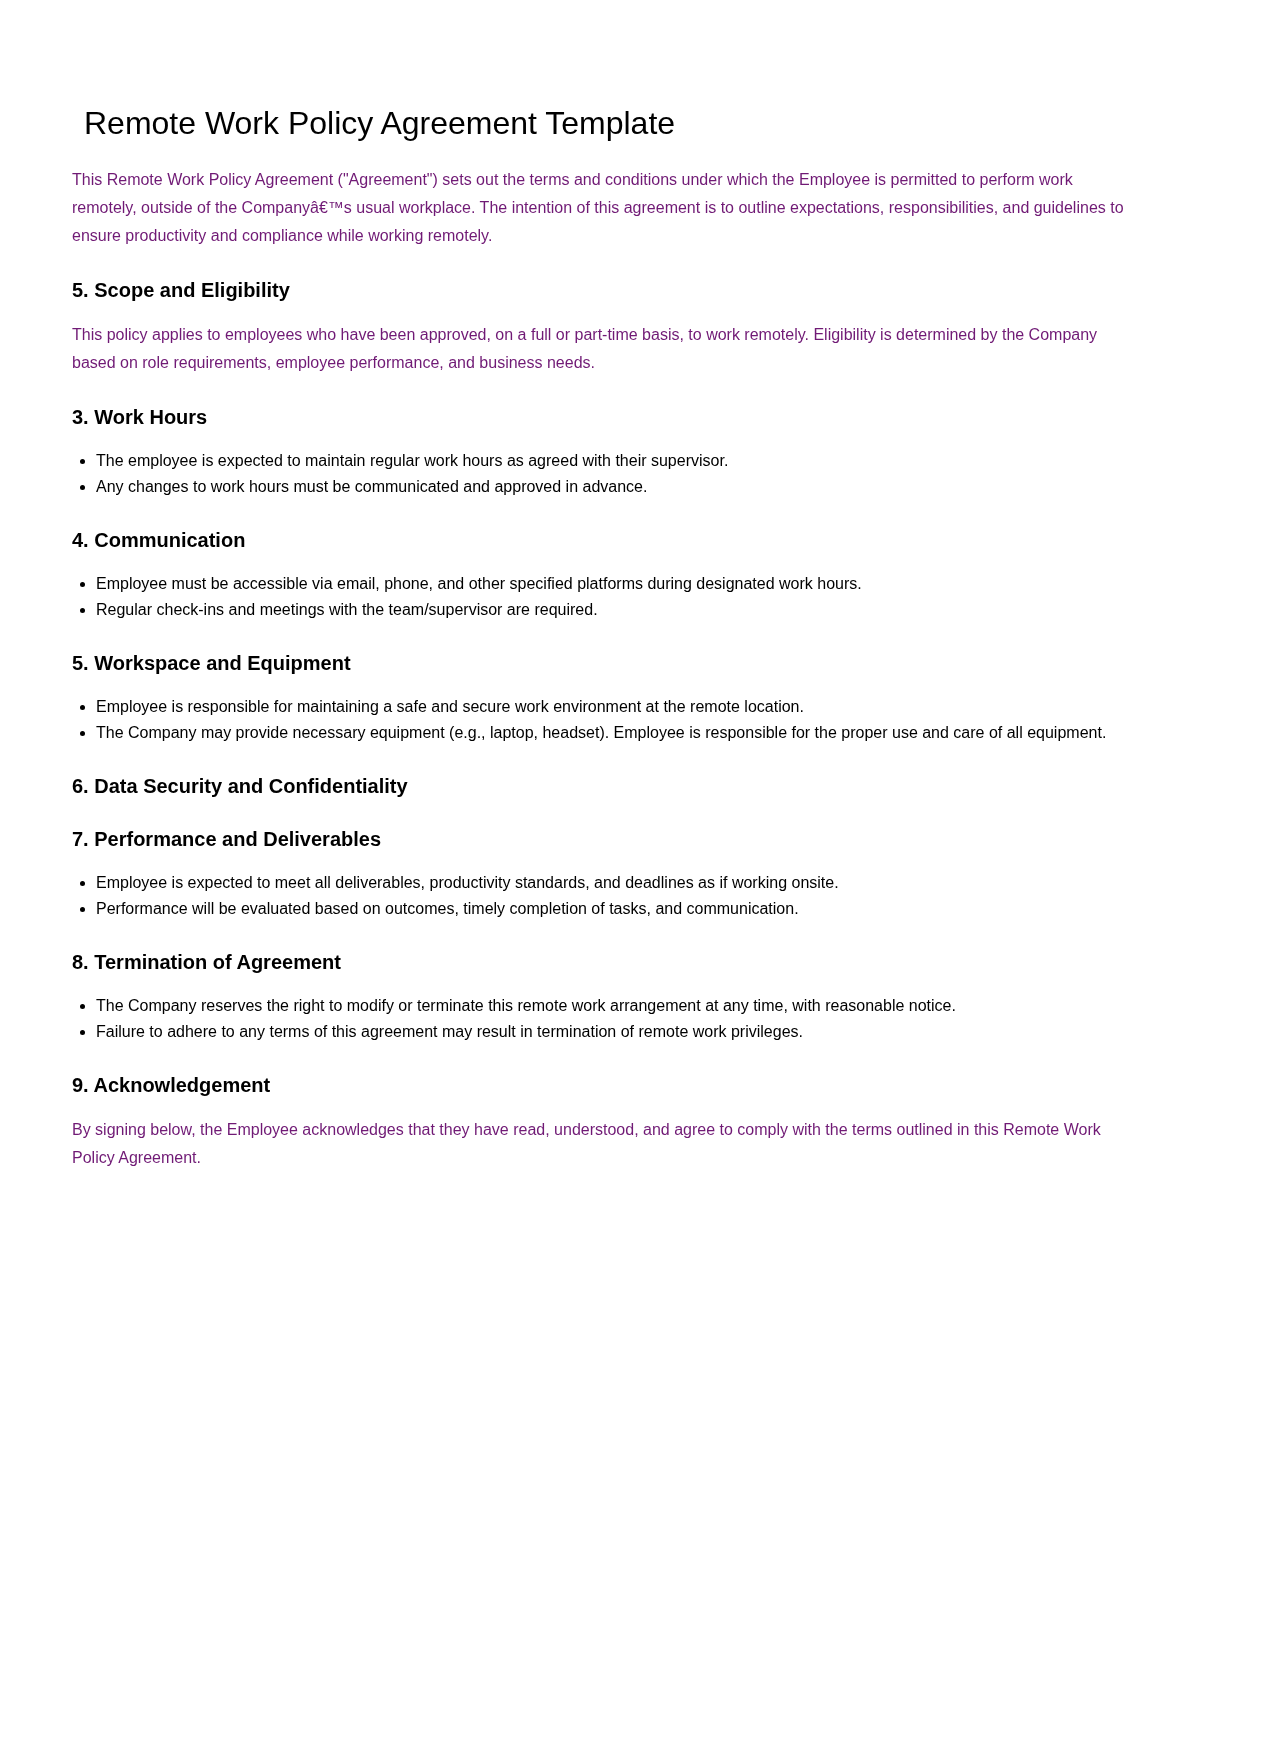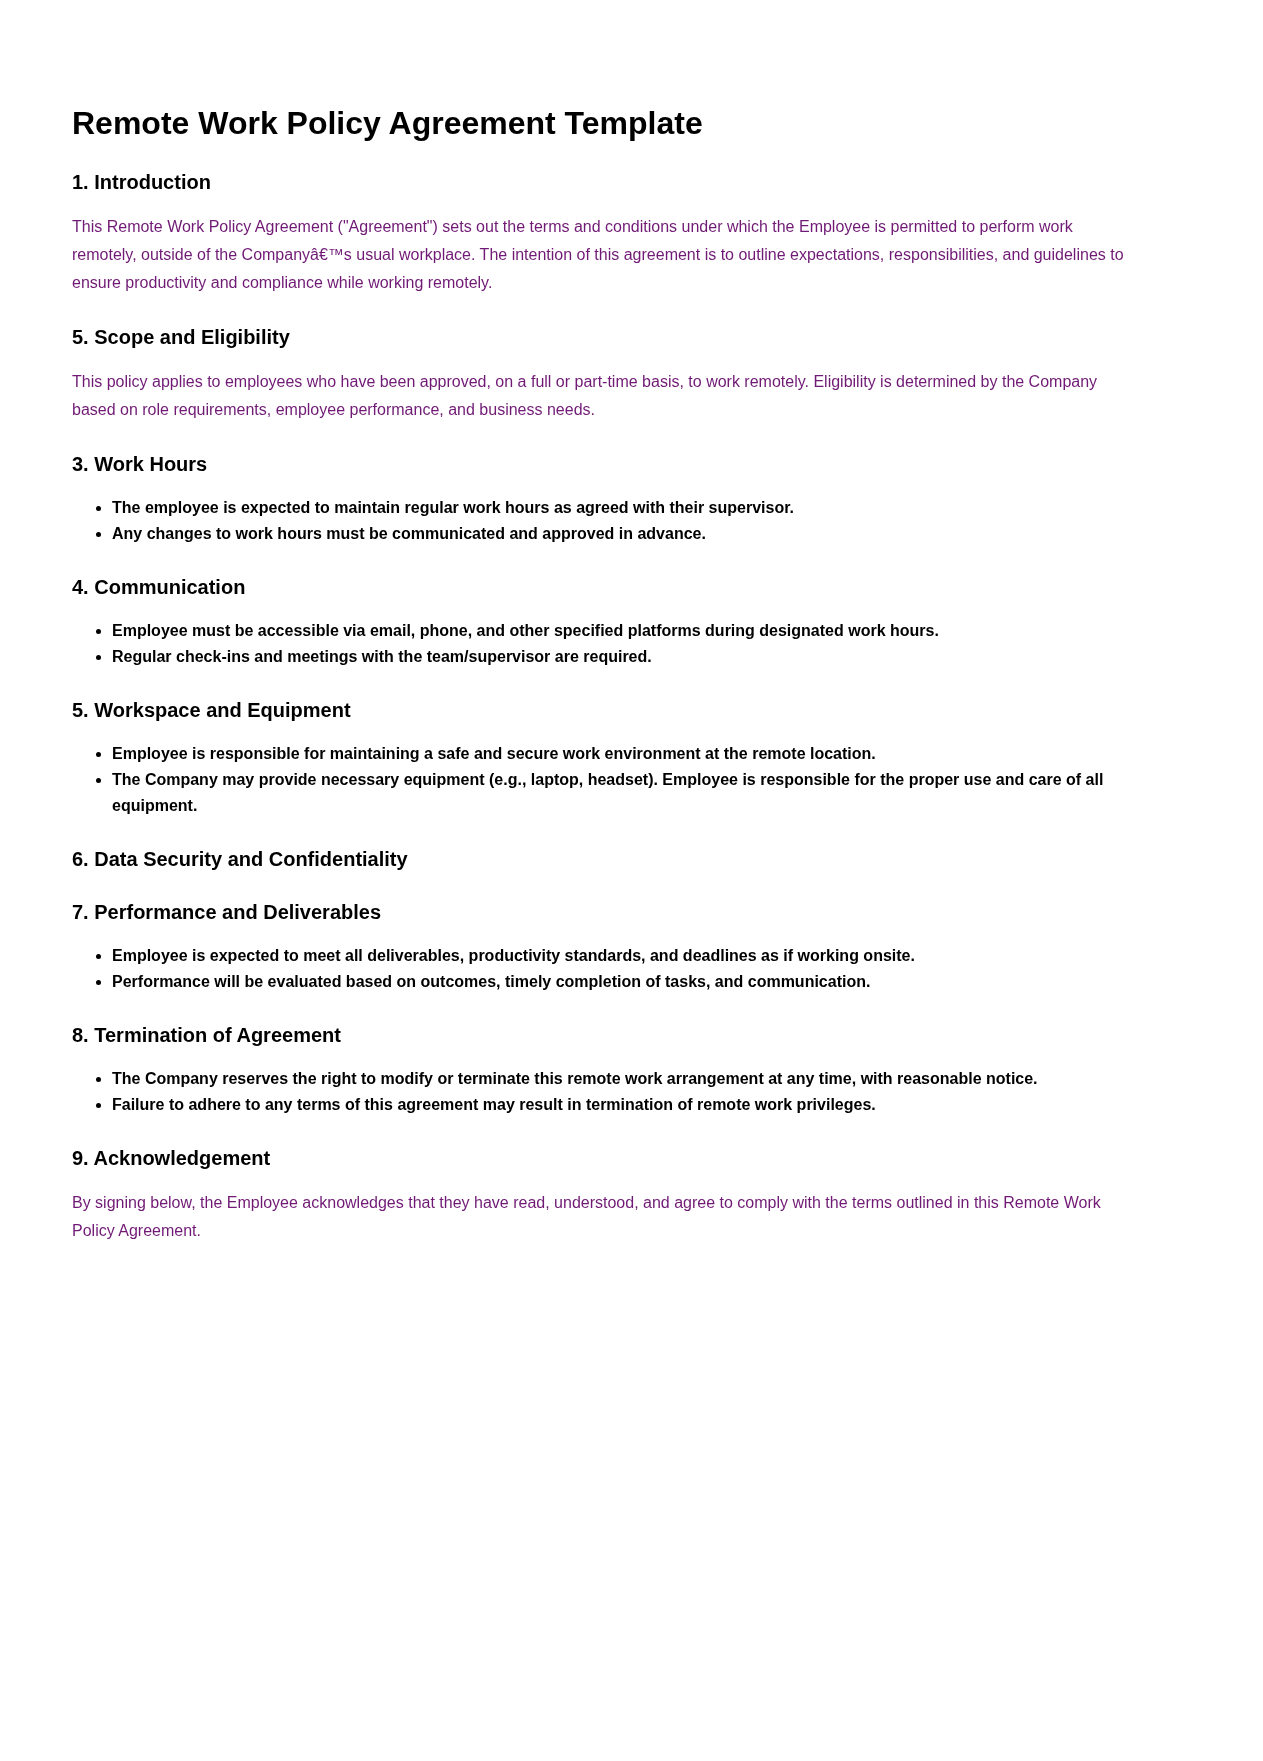--- a/index.html
+++ b/index.html
@@ -13,61 +13,59 @@
     box-sizing: border-box;
     padding: 104px 124px 80px 72px;
     font-family: "Liberation Sans", "DejaVu Sans", sans-serif;
     font-size: 16px;
     color: #000000;
     -webkit-font-smoothing: antialiased;
   }
   h1.doc-title {
     font-size: 32px;
     line-height: 1.2;
-    font-weight: bold;
-    margin: 0 0 24px 0;
+    font-weight: normal;
+    margin: 0 0 24px 12px;
     color: #000000;
   }
   h2.section-heading {
     font-size: 20px;
     line-height: 1.25;
     font-weight: bold;
     margin: 28px 0 18px 0;
     color: #000000;
   }
   p.section-paragraph {
     margin: 0;
     line-height: 1.75;
     color: #701a75;
   }
   ul.bullet-list {
-    margin: 16px;
+    margin: 0;
     padding: 0 0 0 24px;
     list-style: disc outside;
-    font-weight: bold;
   }
   ul.bullet-list li {
     line-height: 26px;
     margin: 0;
     padding: 0;
     color: #000000;
   }
   section.doc-section {
     margin: 0;
   }
 </style>
 </head>
 <body>
 
 <main class="doc">
 
   <h1 class="doc-title">Remote Work Policy Agreement Template</h1>
 
   <section class="doc-section">
-    <h2 class="section-heading">1. Introduction</h2>
     <p class="section-paragraph">This Remote Work Policy Agreement ("Agreement") sets out the terms and conditions under which the Employee is permitted to perform work remotely, outside of the Companyâ€™s usual workplace. The intention of this agreement is to outline expectations, responsibilities, and guidelines to ensure productivity and compliance while working remotely.</p>
   </section>
 
   <section class="doc-section">
     <h2 class="section-heading">5. Scope and Eligibility</h2>
     <p class="section-paragraph">This policy applies to employees who have been approved, on a full or part-time basis, to work remotely. Eligibility is determined by the Company based on role requirements, employee performance, and business needs.</p>
   </section>
 
   <section class="doc-section">
     <h2 class="section-heading">3. Work Hours</h2>

